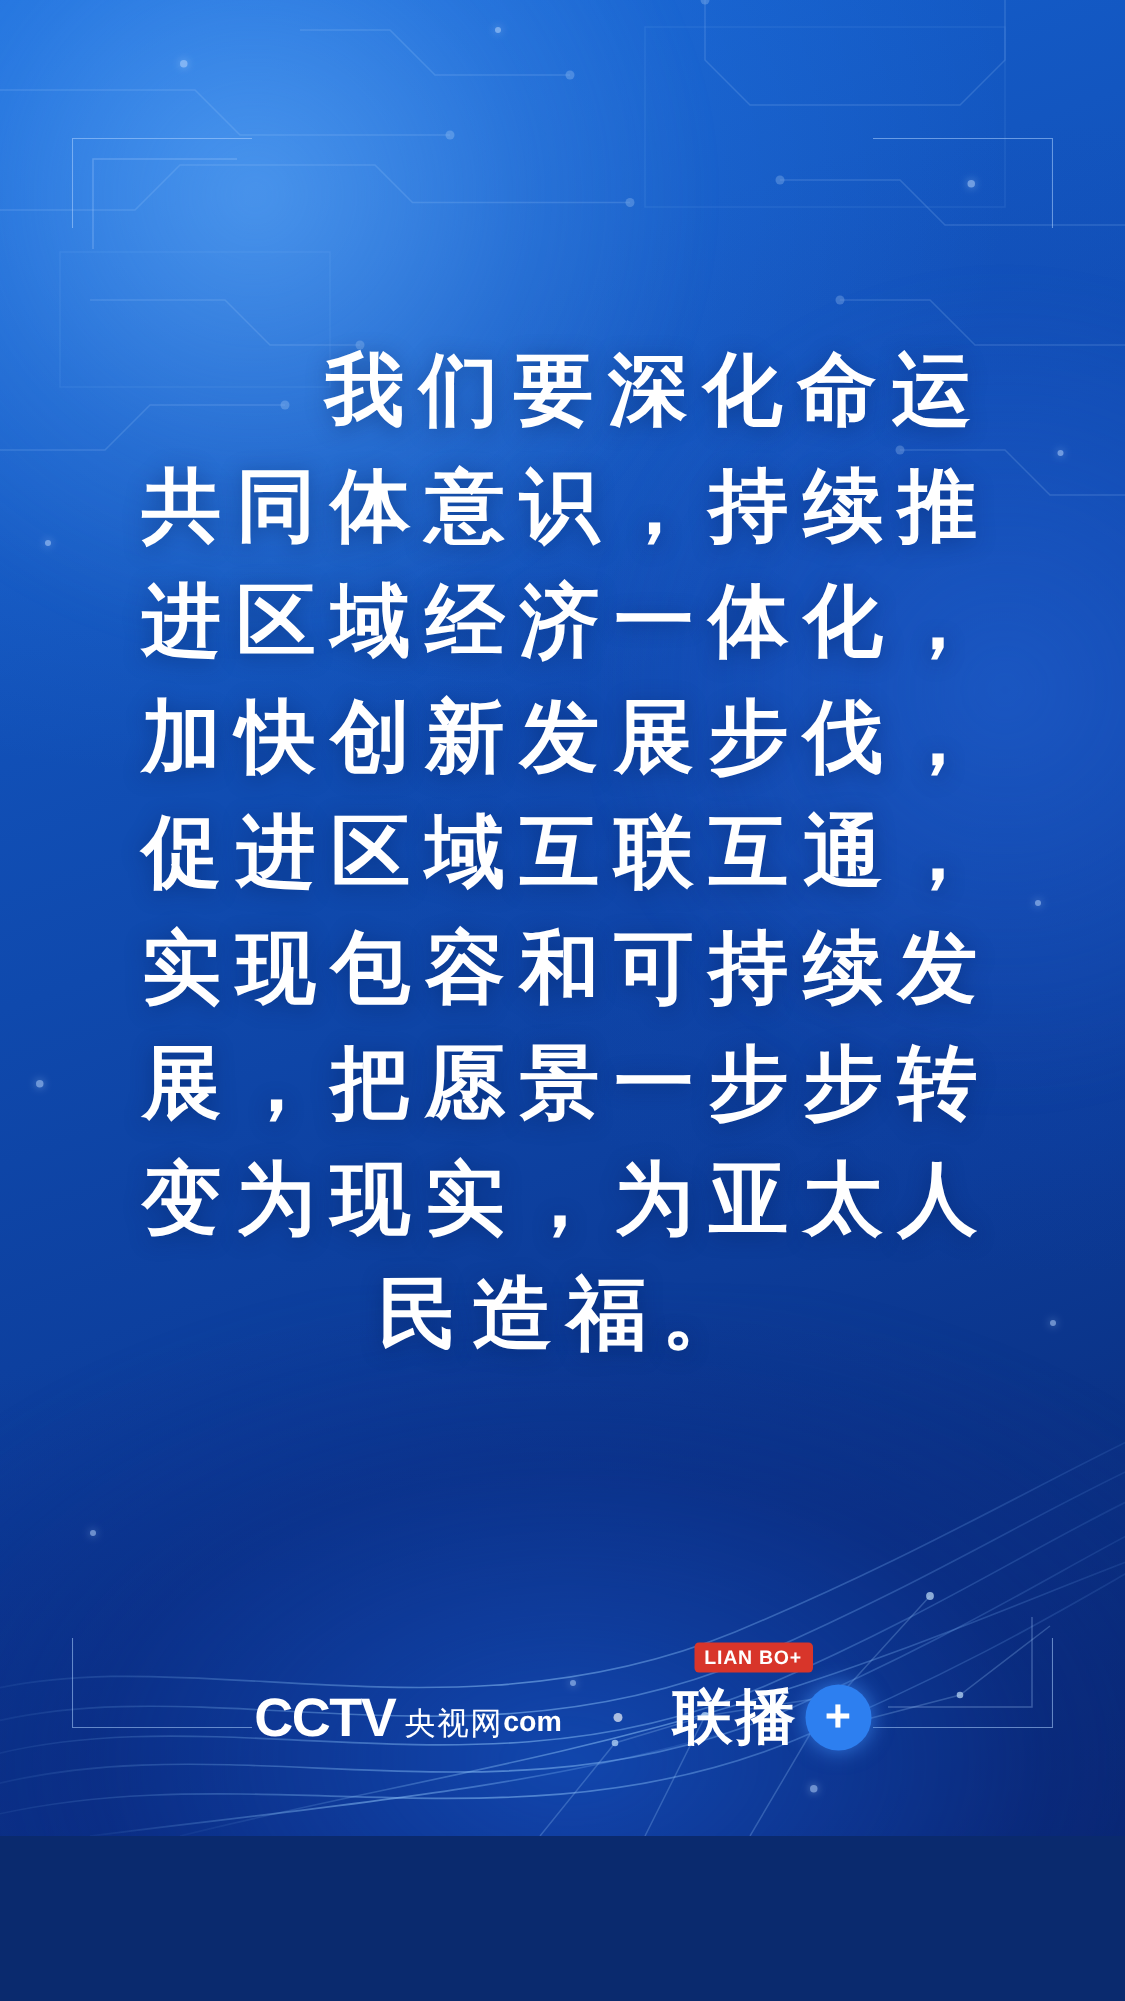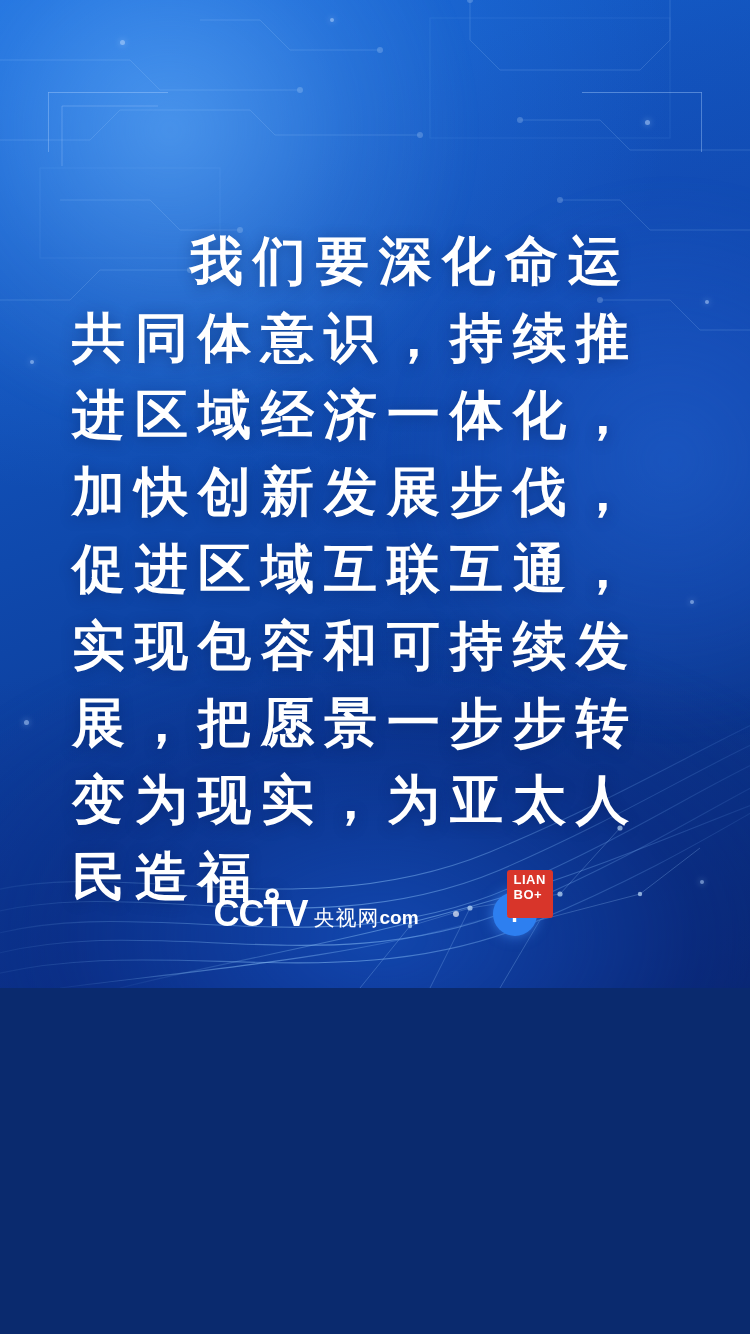--- a/index.html
+++ b/index.html
@@ -4,28 +4,29 @@
 <title>联播+</title>
 <style>
   html, body {
     margin: 0;
     padding: 0;
     background: #0a2a6e;
   }
   #poster {
     position: relative;
     width: 750px;
-    height: 988px;
+    height: 1224px;
     overflow: hidden;
     font-family: "Liberation Sans", "DejaVu Sans", sans-serif;
     background:
       radial-gradient(ellipse 900px 700px at 18% 8%, rgba(60,150,255,0.40) 0%, rgba(60,150,255,0.0) 60%),
       radial-gradient(ellipse 800px 620px at 95% 38%, rgba(20,70,180,0.55) 0%, rgba(20,70,180,0.0) 62%),
       radial-gradient(ellipse 1100px 500px at 50% 100%, rgba(10,40,130,0.85) 0%, rgba(10,40,130,0.0) 70%),
       linear-gradient(160deg, #1463d2 0%, #1356c0 22%, #0f49ad 45%, #0c3c99 68%, #0a2f80 86%, #082363 100%);
+    text-align: center;
   }
 
   
   .bg-layer { position: absolute; inset: 0; pointer-events: none; }
 
   .glow-top-left {
     position: absolute;
     left: -140px; top: -180px;
     width: 620px; height: 620px;
     background: radial-gradient(circle at 50% 50%, rgba(120,190,255,0.45) 0%, rgba(120,190,255,0.12) 42%, rgba(120,190,255,0) 70%);
@@ -154,21 +155,21 @@
     align-items: center;
     gap: 4px;
   }
   .lianbo-badge {
     position: absolute;
     left: 14px; top: -22px;
     background: #d8352a;
     color: #fff;
     font-size: 13px;
     font-weight: 700;
-    padding: 2px 7px 16px;
+    padding: 2px 7px 3px;
     border-radius: 3px;
     letter-spacing: 0.5px;
     font-family: "Liberation Sans", sans-serif;
   }
   .lianbo-text {
     color: #ffffff;
     font-size: 40px;
     font-weight: 700;
     letter-spacing: 2px;
     font-family: "DejaVu Sans", sans-serif;
@@ -298,18 +299,19 @@
       <span class="cctv-right">
         <span class="cctv-cn">央视网</span>
         <span class="cctv-com">com</span>
       </span>
     </div>
 
     <span class="divider-dot"></span>
 
     <div class="lianbo">
       <span class="lianbo-badge">LIAN BO+</span>
+      <span class="lianbo-text">联播</span>
       <span class="lianbo-plus">+</span>
     </div>
 
   </div>
 
 </div>
 
 </body></html>

